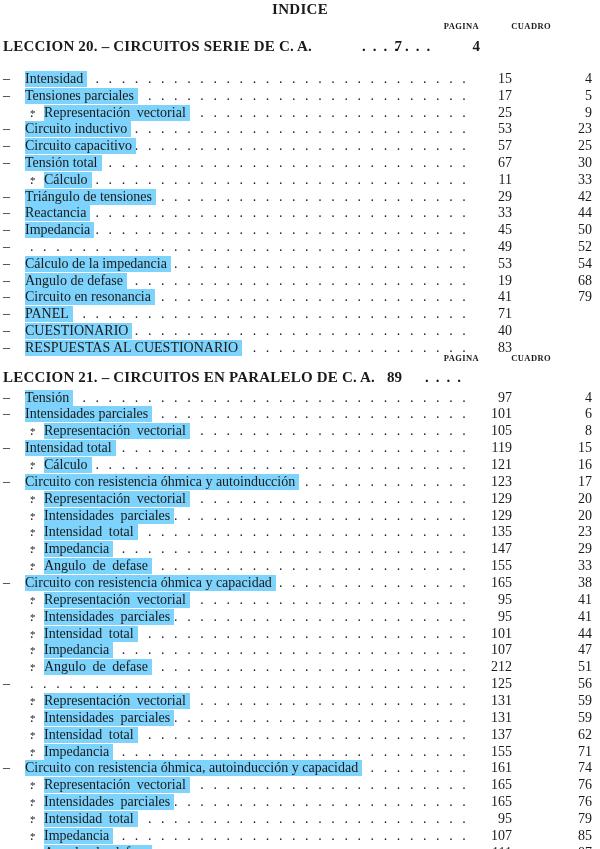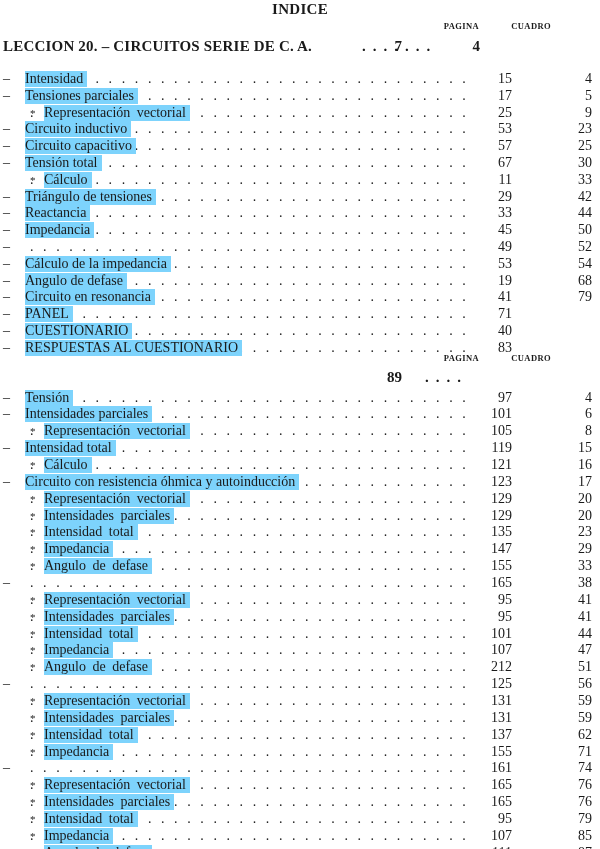--- a/index.html
+++ b/index.html
@@ -162,20 +162,21 @@
       <span class="p">83</span>
       <span class="c"></span>
     </div>
   </div>
 
 <div class="colhdr" style="top:353px;">
   <span class="pag">PAGINA</span>
   <span class="cua">CUADRO</span>
 </div>
 <div class="lesson" style="top:369px;">
+  <span class="t">LECCION 21. – CIRCUITOS EN PARALELO DE C. A.</span>
   <span class="dots" style="left:425px;">....</span>
   <span class="p">89</span>
   <span class="c"></span>
 </div>
 <div id="sec1">
     <div class="row lvl1" style="top: 389.5px;">
       <span class="leader">............................................................</span>
       <span class="dash">–</span>
       <span class="lbl">Tensión</span>
       <span class="p">97</span>
@@ -247,20 +248,21 @@
     <div class="row lvl2 spaced" style="top: 558.1px;">
       <span class="leader">............................................................</span>
       <span class="star">*</span>
       <span class="lbl">Angulo de defase</span>
       <span class="p">155</span>
       <span class="c">33</span>
     </div>
     <div class="row lvl1" style="top: 574.96px;">
       <span class="leader">............................................................</span>
       <span class="dash">–</span>
+      <span class="lbl">Circuito con resistencia óhmica y capacidad</span>
       <span class="p">165</span>
       <span class="c">38</span>
     </div>
     <div class="row lvl2 spaced" style="top: 591.82px;">
       <span class="leader">............................................................</span>
       <span class="star">*</span>
       <span class="lbl">Representación vectorial</span>
       <span class="p">95</span>
       <span class="c">41</span>
     </div>
@@ -322,20 +324,21 @@
     <div class="row lvl2" style="top: 743.56px;">
       <span class="leader">............................................................</span>
       <span class="star">*</span>
       <span class="lbl">Impedancia</span>
       <span class="p">155</span>
       <span class="c">71</span>
     </div>
     <div class="row lvl1" style="top: 760.42px;">
       <span class="leader">............................................................</span>
       <span class="dash">–</span>
+      <span class="lbl">Circuito con resistencia óhmica, autoinducción y capacidad</span>
       <span class="p">161</span>
       <span class="c">74</span>
     </div>
     <div class="row lvl2 spaced" style="top: 777.28px;">
       <span class="leader">............................................................</span>
       <span class="star">*</span>
       <span class="lbl">Representación vectorial</span>
       <span class="p">165</span>
       <span class="c">76</span>
     </div>

